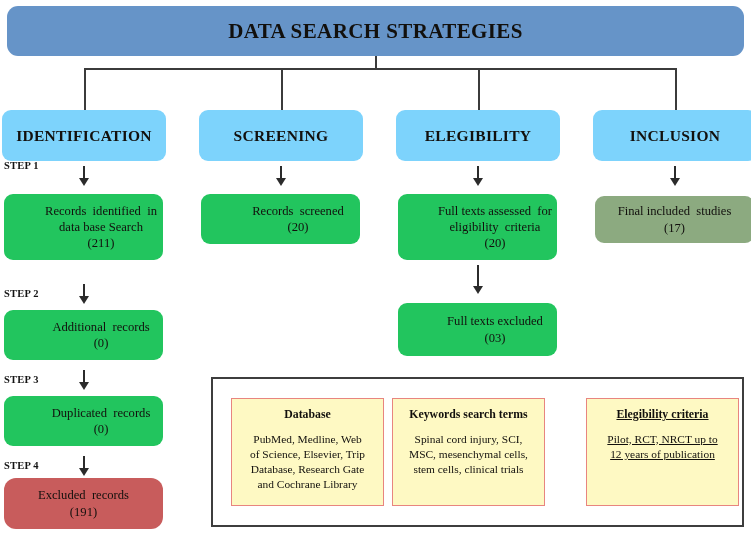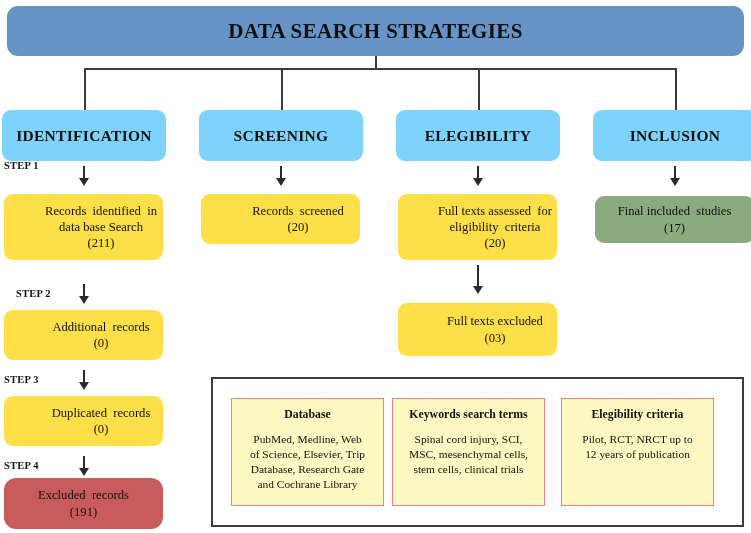--- a/index.html
+++ b/index.html
@@ -58,21 +58,21 @@
     font-weight: bold;
     font-size: 15.5px;
     letter-spacing: 0.3px;
   }
 
   
   .content-box {
     font-size: 12.6px;
     width: 159px;
   }
-  .gray  { background: #fde047; padding-left: 35px; }
+  .gray  { background: #22c55e; padding-left: 35px; }
   .red   { background: #c85c5c; }
   .green { background: #8caa80; }
 
   
   .step-label {
     position: absolute;
     font-family: "Liberation Serif", "DejaVu Serif", serif;
     font-weight: bold;
     font-size: 10.5px;
     letter-spacing: 0.2px;
@@ -171,21 +171,21 @@
   <div class="step-label" style="left:4px; top:160px;">STEP 1</div>
   <div class="arrow-stem" style="left:83px; top:166px; height:14px;"></div>
   <div class="arrow" style="left:79.2px; top:178px;"></div>
 
   <div class="box content-box gray" style="left:4px; top:194px; height:66px;">
     <span class="ln">Records  identified  in</span>
     <span class="ln">data base Search</span>
     <span class="ln">(211)</span>
   </div>
 
-  <div class="step-label" style="left:16px; top:288px;">STEP 2</div>
+  <div class="step-label" style="left:4px; top:288px;">STEP 2</div>
   <div class="arrow-stem" style="left:83px; top:284px; height:14px;"></div>
   <div class="arrow" style="left:79.2px; top:296px;"></div>
 
   <div class="box content-box gray" style="left:4px; top:310px; height:50px;">
     <span class="ln">Additional  records</span>
     <span class="ln">(0)</span>
   </div>
 
   <div class="step-label" style="left:4px; top:374px;">STEP 3</div>
   <div class="arrow-stem" style="left:83px; top:370px; height:14px;"></div>
@@ -252,21 +252,21 @@
 
   <div class="legend-panel" style="left:392px; width:153px;">
     <span class="p-title">Keywords search terms</span>
     <span class="p-body">
       <span class="ln">Spinal cord injury, SCI,</span>
       <span class="ln">MSC, mesenchymal cells,</span>
       <span class="ln">stem cells, clinical trials</span>
     </span>
   </div>
 
-  <div class="legend-panel" style="left:561px; width:153px;">
+  <div class="legend-panel" style="left:586px; width:153px;text-decoration:underline;">
     <span class="p-title">Elegibility criteria</span>
     <span class="p-body">
       <span class="ln">Pilot, RCT, NRCT up to</span>
       <span class="ln">12 years of publication</span>
     </span>
   </div>
 
 </div>
 
 </body></html>

